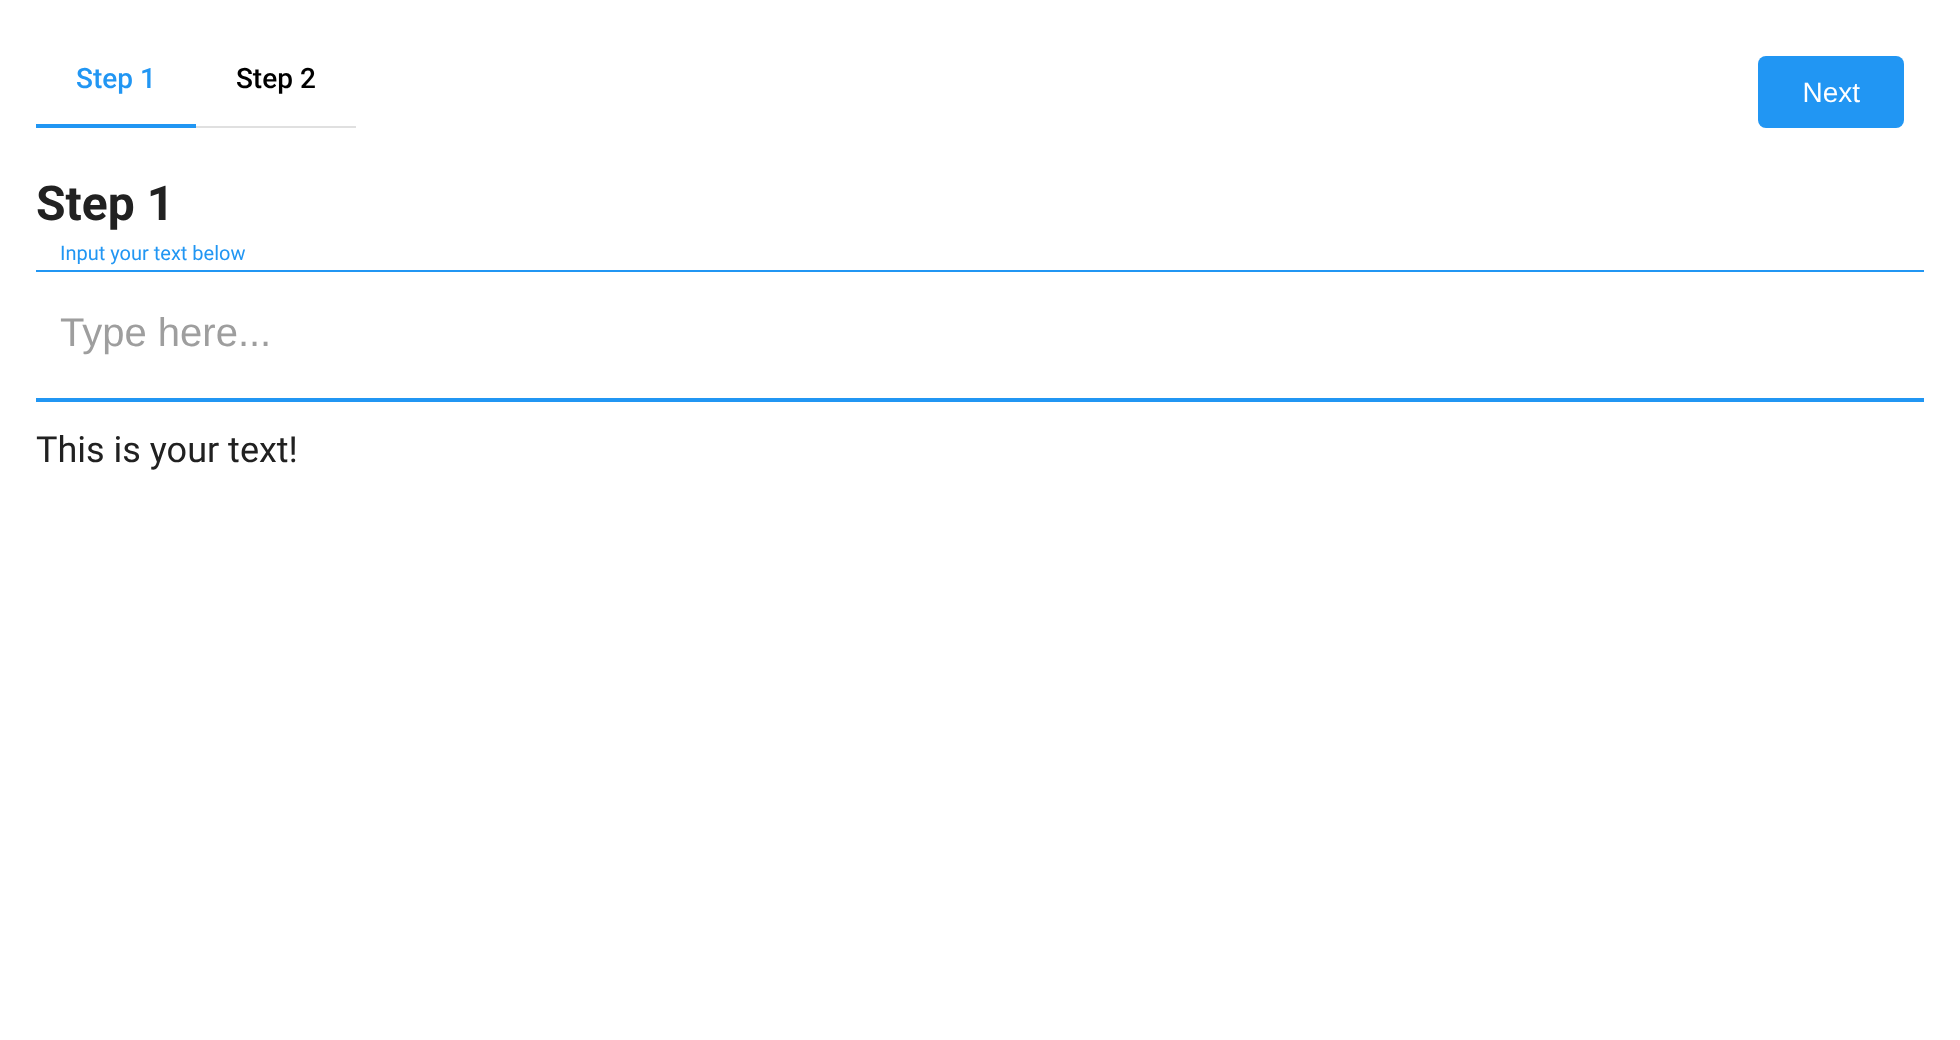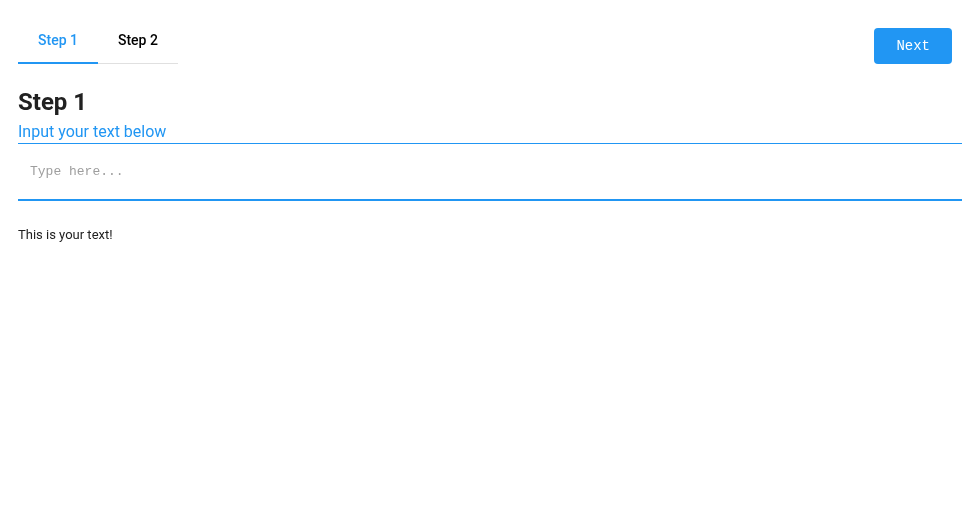--- a/index.html
+++ b/index.html
@@ -53,59 +53,59 @@
       color: #ffffff;
       border: none;
       border-radius: 4px;
       padding: 0 22px;
       height: 36px;
       font-size: 14px;
       font-weight: 500;
       cursor: pointer;
       margin-top: 10px;
       margin-right: 10px;
-      font-family: Liberation Mono, monospace;
+      font-family: Liberation Sans, sans-serif;
     }
     .content {
       margin-top: 24px;
     }
     .step-title {
       font-size: 24px;
       font-weight: 700;
       color: #212121;
       margin-left: 0;
     }
     .field-wrap {
       margin-top: 6px;
     }
     .field-label {
-      font-size: 16px;
+      font-size: 10px;
       color: #2196f3;
       display: block;
       margin-bottom: 2px;
-      margin-left: 0;
+      margin-left: 12px;
     }
     .field-input {
       width: 100%;
       border: none;
       border-top: 1px solid #2196f3;
       border-bottom: 2px solid #2196f3;
       background: transparent;
-      font-size: 13px;
+      font-size: 20px;
       color: #212121;
       padding: 20px 12px 20px 12px;
       outline: none;
-      font-family: Liberation Mono, monospace;
+      font-family: Liberation Sans, sans-serif;
     }
     .field-input::placeholder {
       color: #9e9e9e;
     }
     .result-text {
-      margin-top: 26px;
-      font-size: 13px;
+      margin-top: 14px;
+      font-size: 18px;
       color: #212121;
     }
   </style>
 </head>
 <body>
 
 <div class="topbar">
   <div class="tabs">
     <div class="tab active">Step 1</div>
     <div class="tab">Step 2</div>

